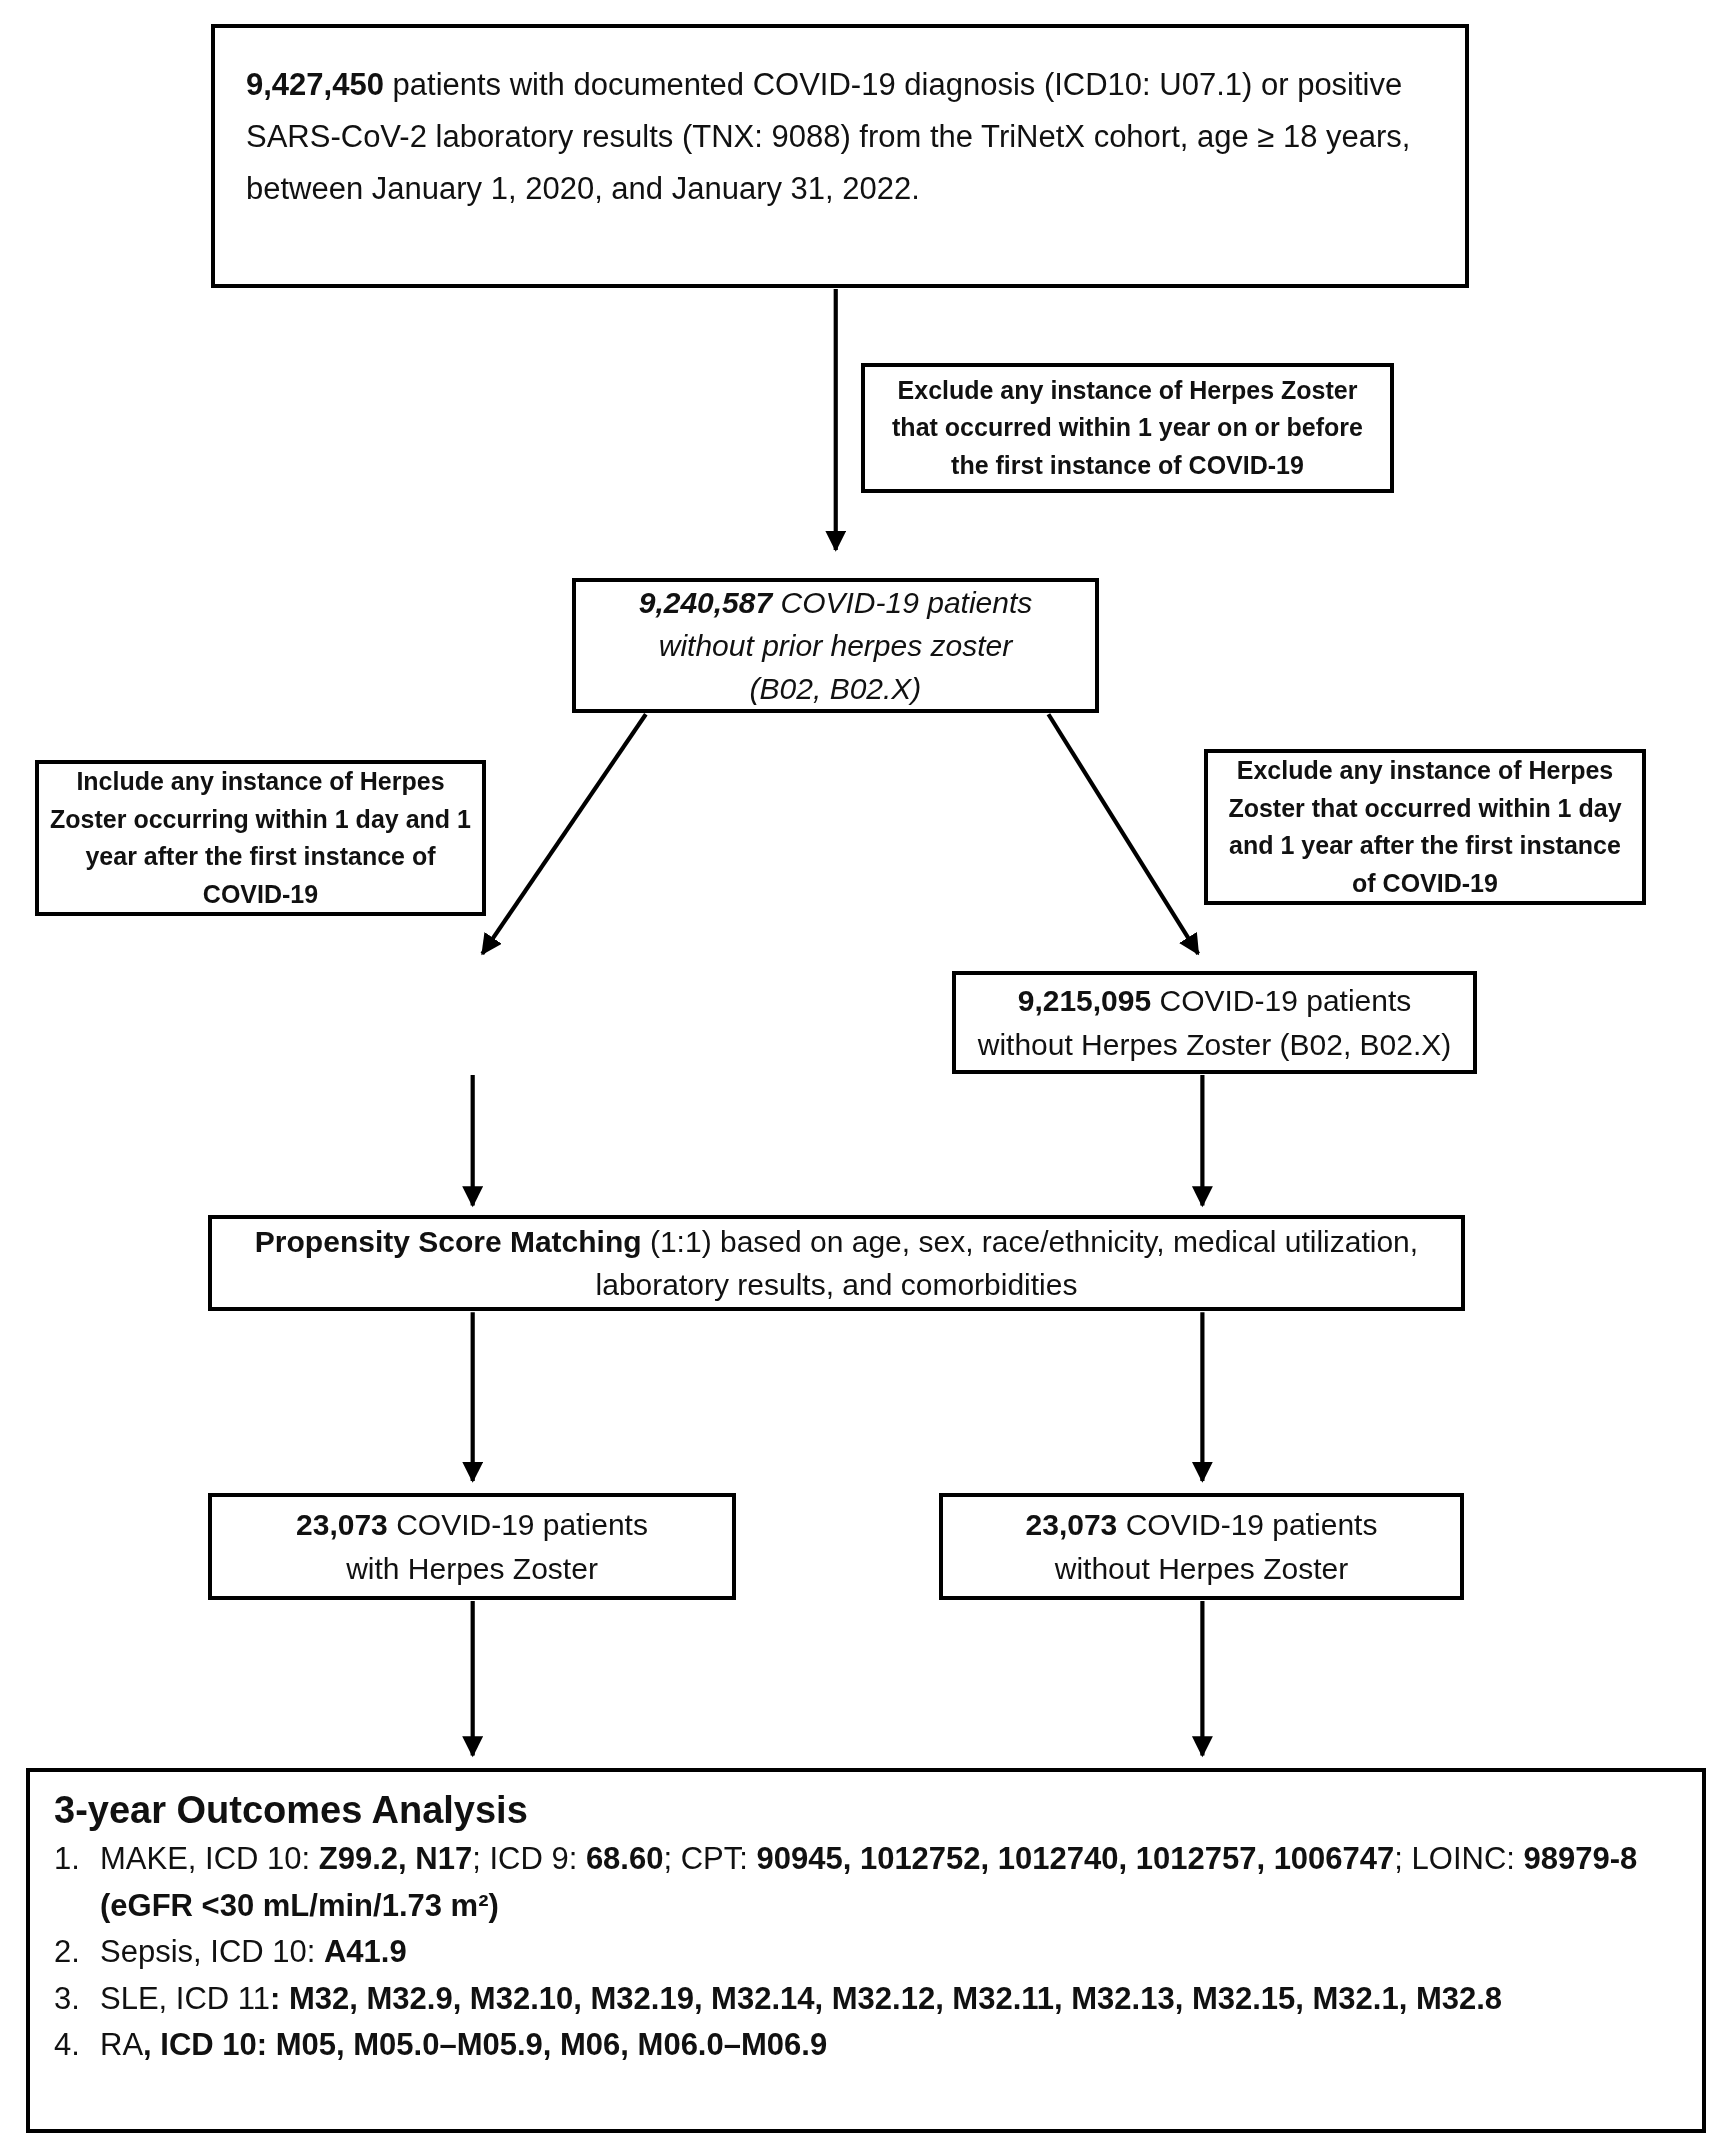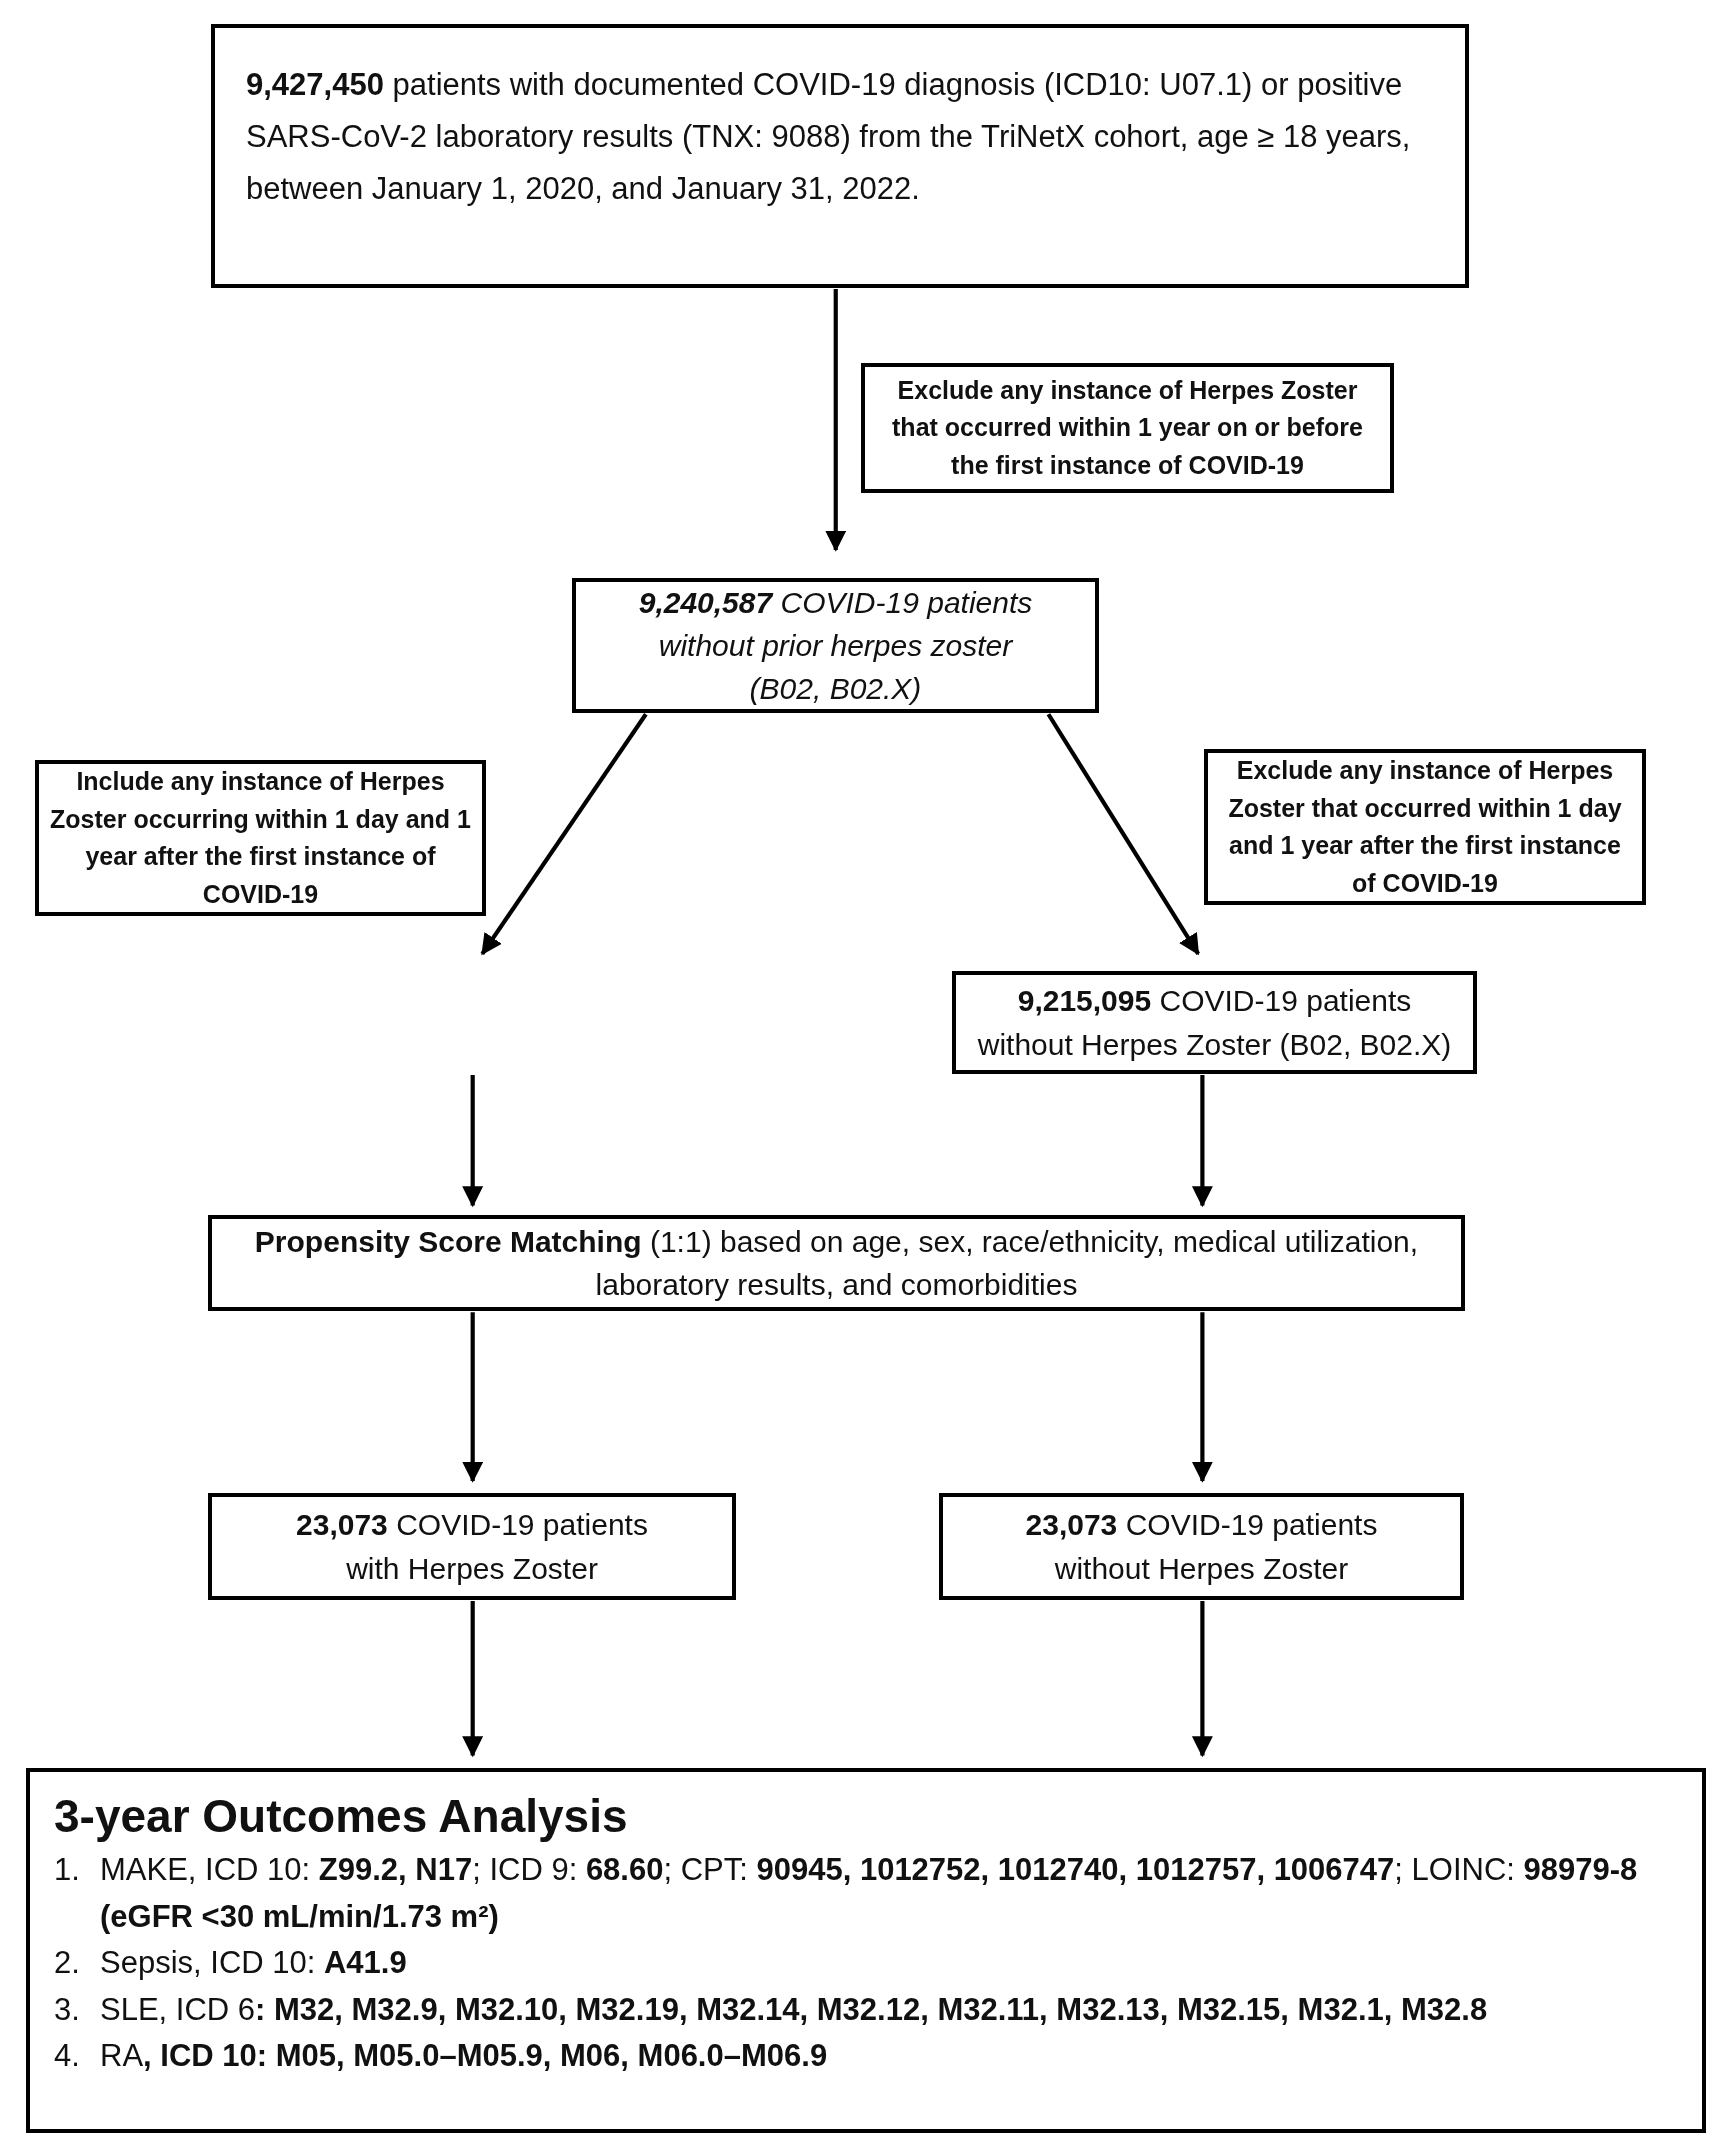--- a/index.html
+++ b/index.html
@@ -63,21 +63,21 @@
     left: 26px; top: 1768px; width: 1680px; height: 365px;
     border-width: 4.8px;
     display: block;
     text-align: left;
     font-size: 31px;
     line-height: 1.5;
     padding: 13px 24px 0 24px;
   }
   .outcomes-heading {
     font-weight: 700;
-    font-size: 46px;
+    font-size: 38px;
     line-height: 1.35;
   }
   .oitem { display: flex; align-items: flex-start; }
   .onum  { flex: none; width: 46px; }
   .obody { flex: 1; }
 
   svg.arrows {
     position: absolute;
     left: 0; top: 0;
     width: 1732px; height: 2151px;
@@ -157,21 +157,21 @@
       <span class="obody"><span>MAKE, ICD 10: </span><span class="b">Z99.2, N17</span><span>; ICD 9: </span><span class="b">68.60</span><span>; CPT: </span><span class="b">90945, 1012752, 1012740, 1012757, 1006747</span><span>; LOINC: </span><span class="b">98979-8 (eGFR &lt;30 mL/min/1.73 m²)</span></span>
     </div>
 
     <div class="oitem">
       <span class="onum">2.</span>
       <span class="obody"><span>Sepsis, ICD 10: </span><span class="b">A41.9</span></span>
     </div>
 
     <div class="oitem">
       <span class="onum">3.</span>
-      <span class="obody"><span>SLE, ICD 6</span><span class="b">: M32, M32.9, M32.10, M32.19, M32.14, M32.12, M32.11, M32.13, M32.15, M32.1, M32.8</span></span>
+      <span class="obody"><span>SLE, ICD 11</span><span class="b">: M32, M32.9, M32.10, M32.19, M32.14, M32.12, M32.11, M32.13, M32.15, M32.1, M32.8</span></span>
     </div>
 
     <div class="oitem">
       <span class="onum">4.</span>
       <span class="obody"><span>RA</span><span class="b">, ICD 10: M05, M05.0–M05.9, M06, M06.0–M06.9</span></span>
     </div>
   </div>
 
 </div>
 

